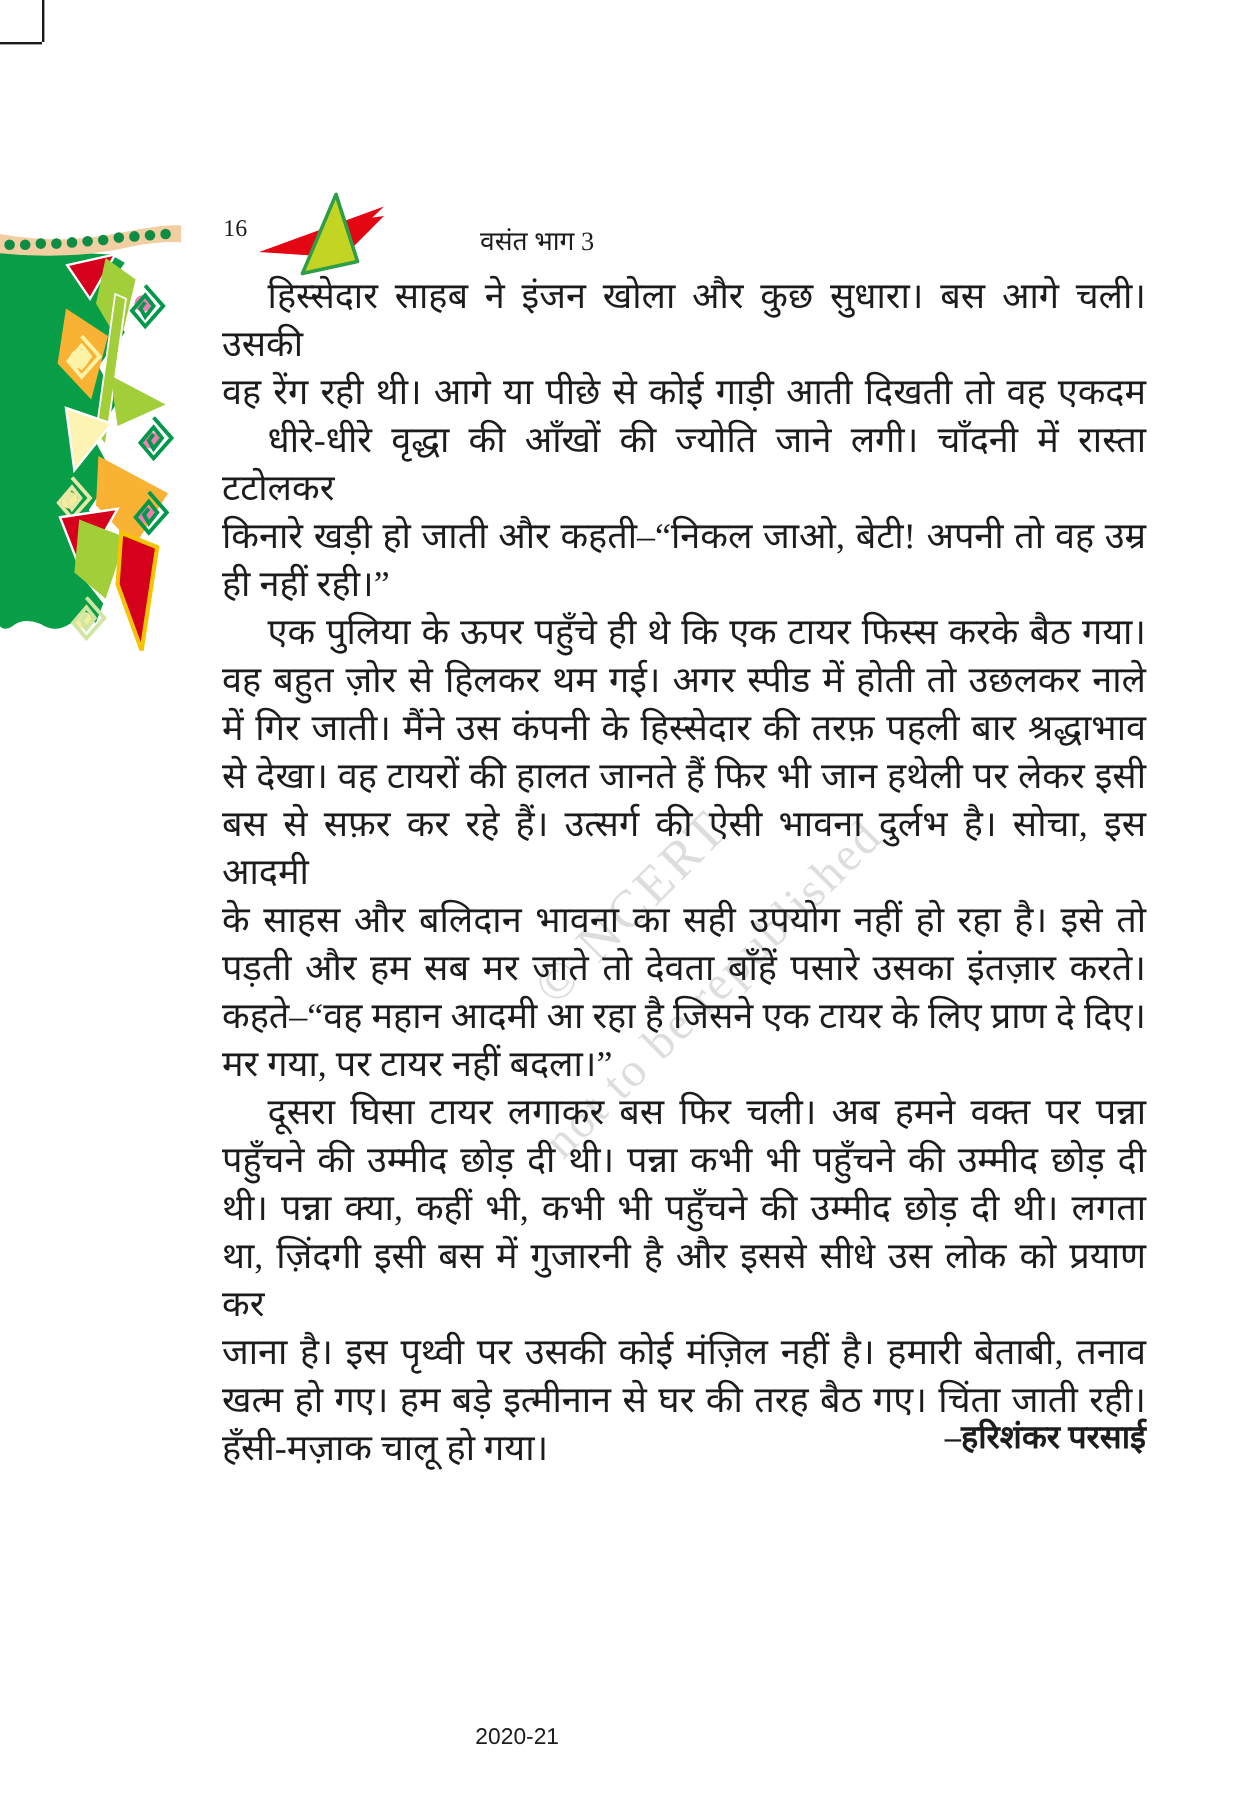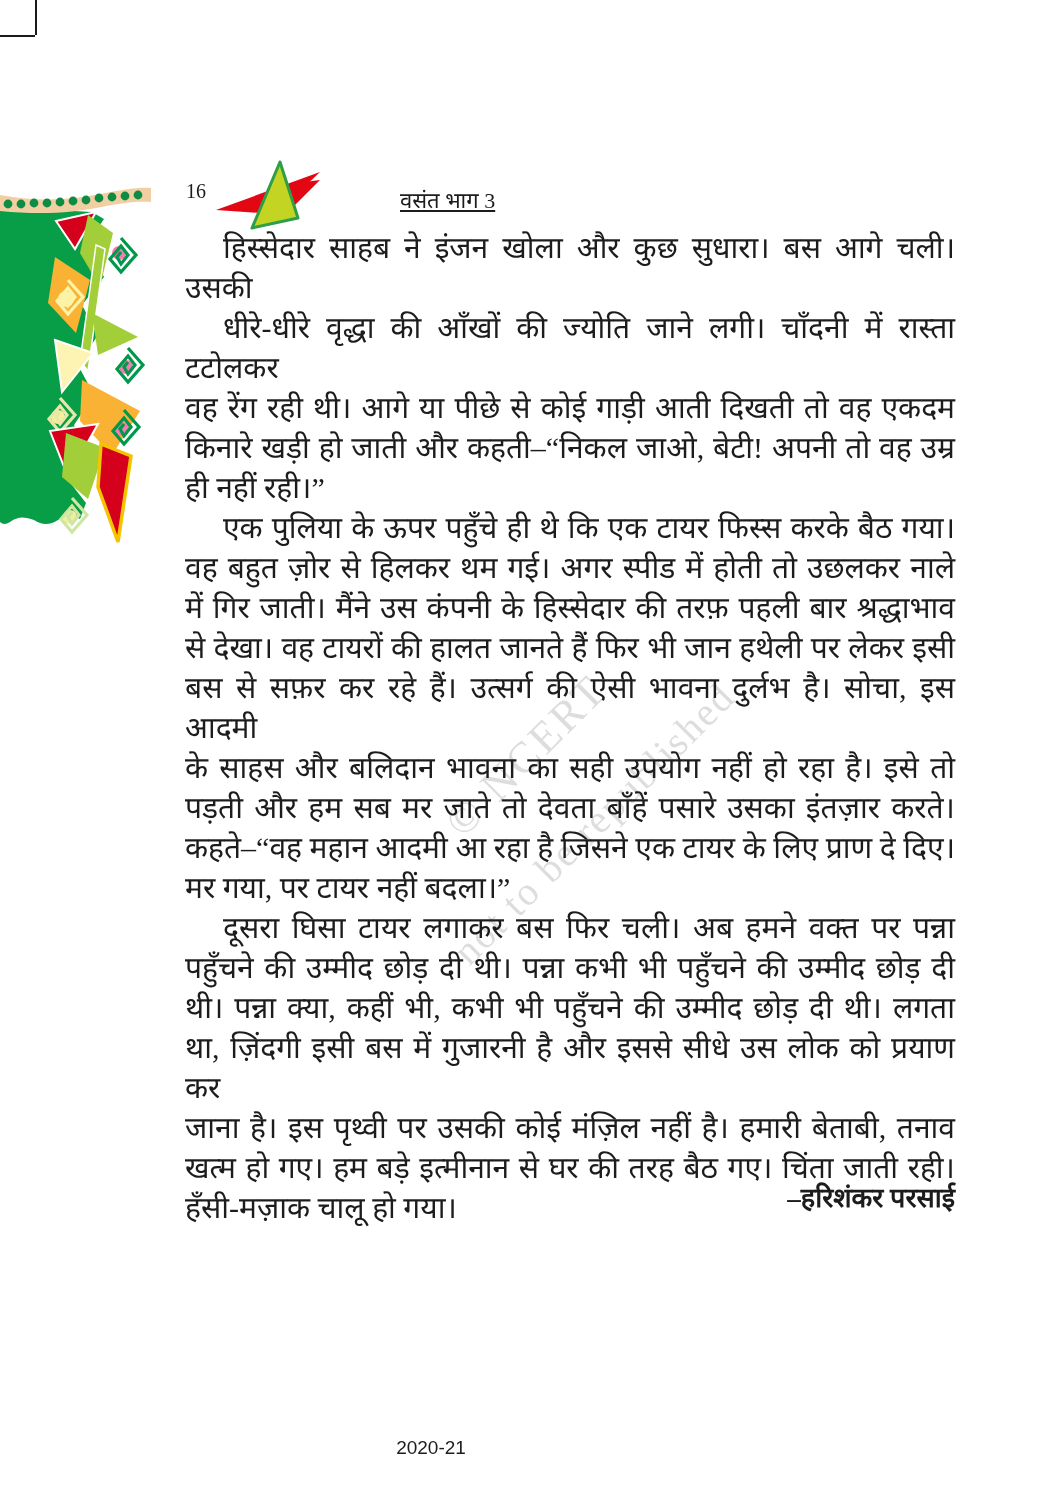--- a/index.html
+++ b/index.html
@@ -7,21 +7,21 @@
     width:1050px;height:1500px;position:relative;background:#ffffff;
     font-family:"Liberation Serif","DejaVu Serif",serif;color:#1c1c1c;
     overflow:hidden;
   }
   
   .crop-v{position:absolute;left:35px;top:0;width:2px;height:35px;background:#1a1a1a;}
   .crop-h{position:absolute;left:0;top:35px;width:35px;height:2px;background:#1a1a1a;}
 
   
   .page-number{position:absolute;left:186px;top:180px;font-size:20px;}
-  .book-title{position:absolute;left:400px;top:184px;font-size:22px;text-decoration:underline;}
+  .book-title{position:absolute;left:400px;top:184px;font-size:22px;}
   .logo{position:absolute;left:216px;top:158px;width:110px;height:82px;}
 
   
   .margin-art{position:absolute;left:0;top:185px;width:155px;height:372px;}
 
   
   .watermark{
     position:absolute;left:300px;top:550px;width:520px;height:480px;
     display:flex;flex-direction:column;align-items:center;justify-content:center;
     transform:rotate(-45deg);color:#bdbdbd;opacity:.5;pointer-events:none;
@@ -114,22 +114,22 @@
 <div class="watermark">
   <span class="wm1">© NCERT</span>
   <span class="wm2">not to be republished</span>
 </div>
 
 <div class="body-text">
     <div>
       <div class="jline first">हिस्सेदार साहब ने इंजन खोला और कुछ सुधारा। बस आगे चली। उसकी</div>
     </div>
     <div>
+      <div class="jline">वह रेंग रही थी। आगे या पीछे से कोई गाड़ी आती दिखती तो वह एकदम</div>
       <div class="jline first">धीरे-धीरे वृद्धा की आँखों की ज्योति जाने लगी। चाँदनी में रास्ता टटोलकर</div>
-      <div class="jline">वह रेंग रही थी। आगे या पीछे से कोई गाड़ी आती दिखती तो वह एकदम</div>
       <div class="jline">किनारे खड़ी हो जाती और कहती–“निकल जाओ, बेटी! अपनी तो वह उम्र</div>
       <div class="jline endline">ही नहीं रही।”</div>
     </div>
     <div>
       <div class="jline first">एक पुलिया के ऊपर पहुँचे ही थे कि एक टायर फिस्स करके बैठ गया।</div>
       <div class="jline">वह बहुत ज़ोर से हिलकर थम गई। अगर स्पीड में होती तो उछलकर नाले</div>
       <div class="jline">में गिर जाती। मैंने उस कंपनी के हिस्सेदार की तरफ़ पहली बार श्रद्धाभाव</div>
       <div class="jline">से देखा। वह टायरों की हालत जानते हैं फिर भी जान हथेली पर लेकर इसी</div>
       <div class="jline">बस से सफ़र कर रहे हैं। उत्सर्ग की ऐसी भावना दुर्लभ है। सोचा, इस आदमी</div>
       <div class="jline">के साहस और बलिदान भावना का सही उपयोग नहीं हो रहा है। इसे तो</div>

